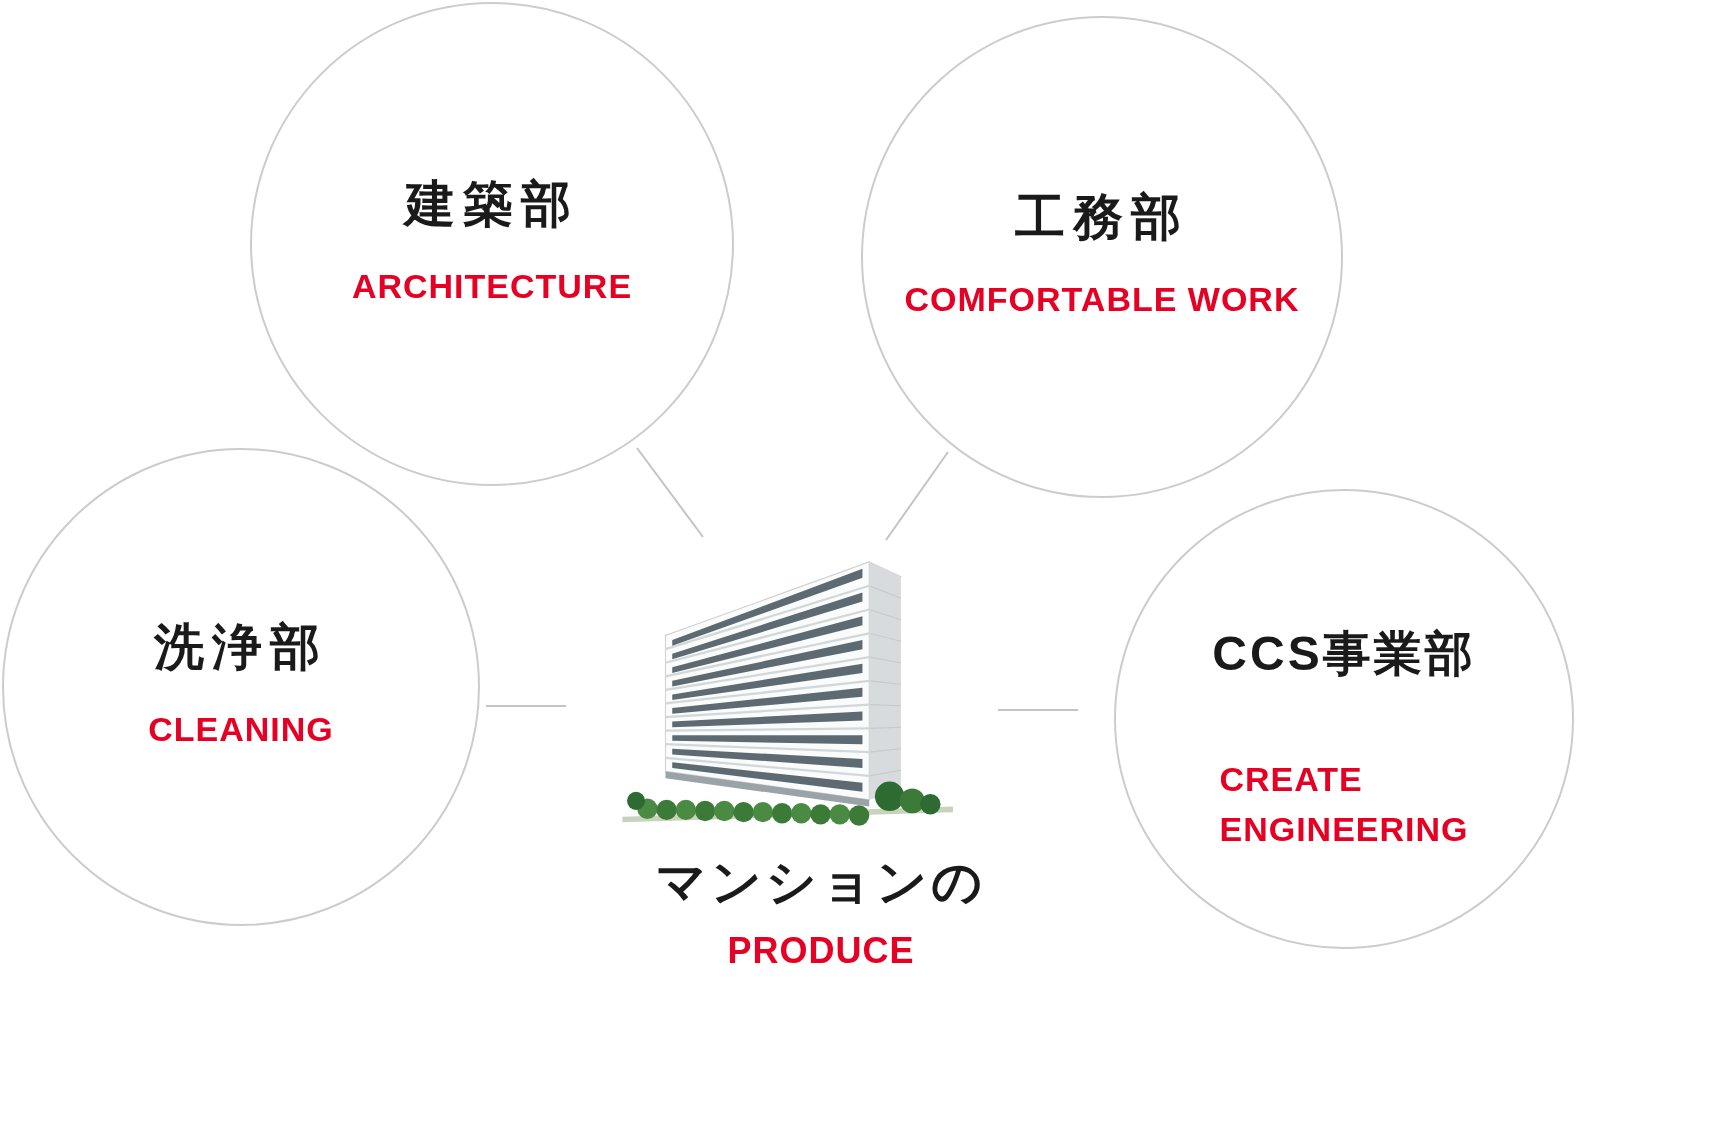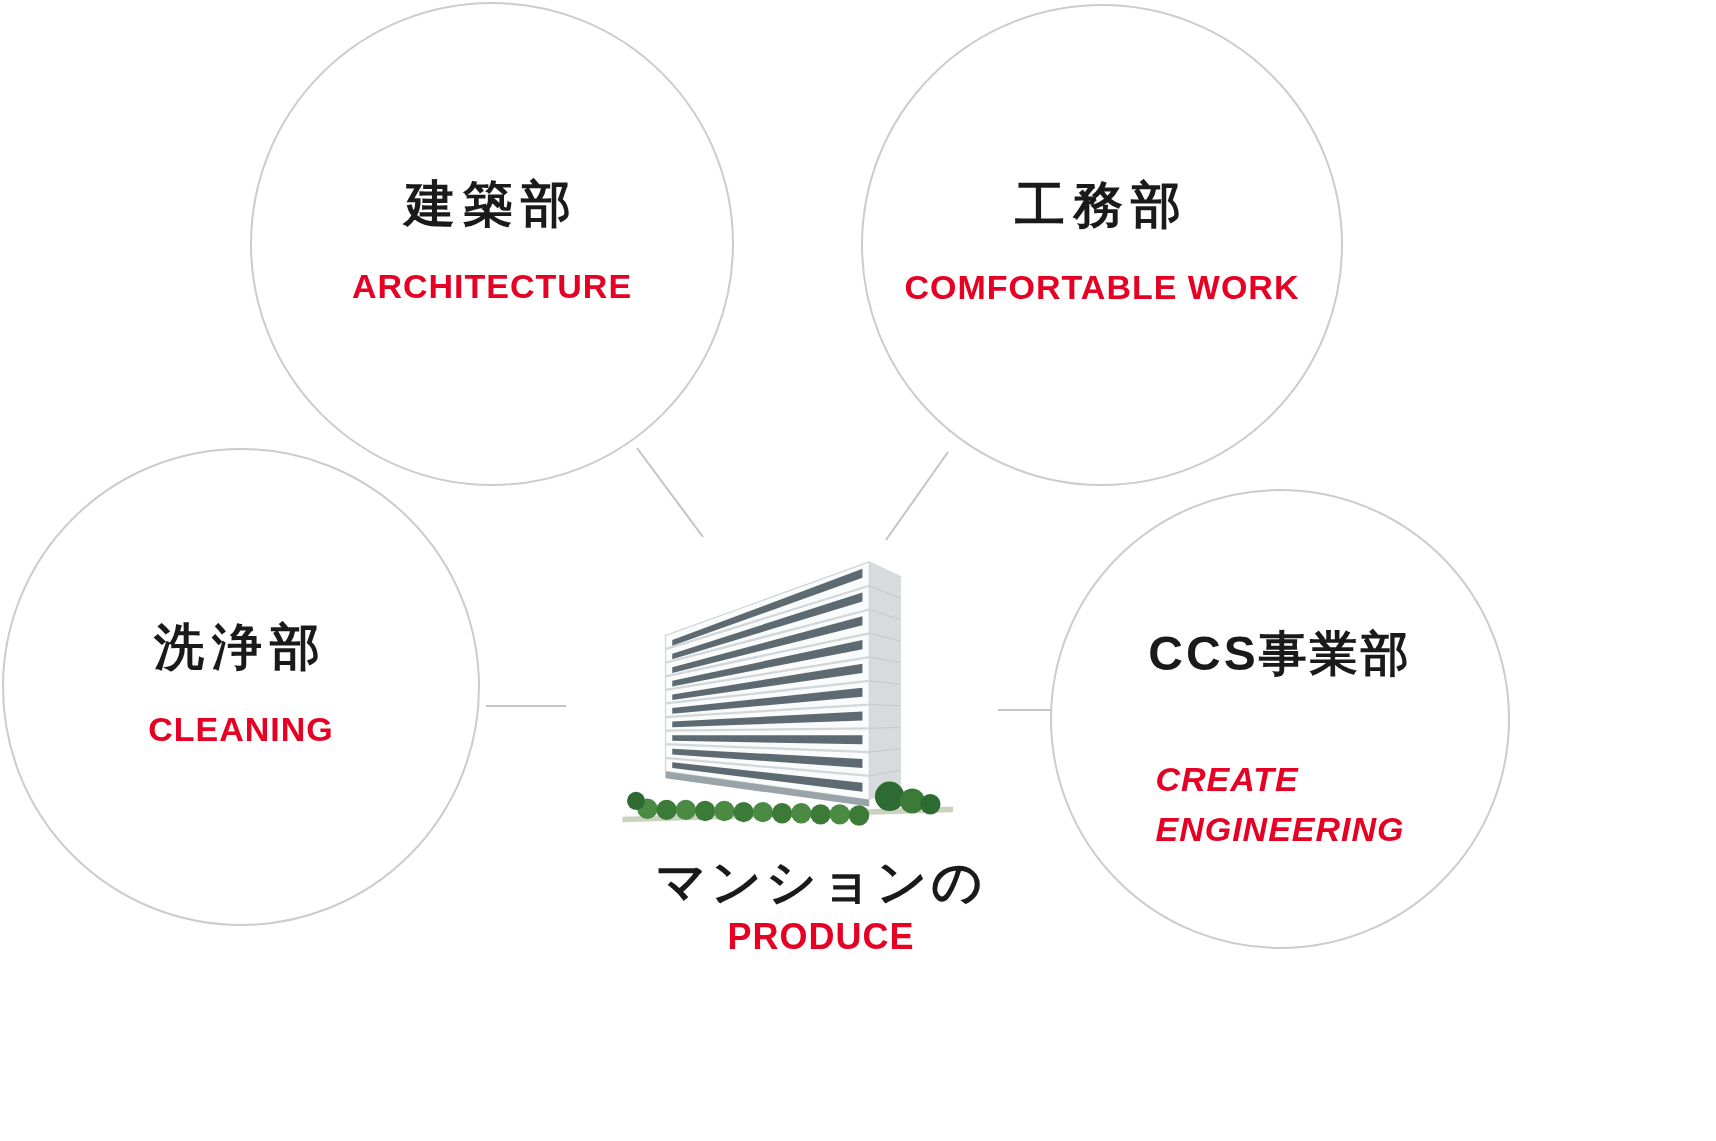--- a/index.html
+++ b/index.html
@@ -16,50 +16,50 @@
     border:2px solid #cccccc;
     border-radius:50%;
     box-sizing:border-box;
     background:#ffffff;
     display:flex; flex-direction:column;
     align-items:center; justify-content:center;
     text-align:left;
     z-index:1;
   }
   .c-architecture { left:250px; top:2px;   width:484px; height:484px; }
-  .c-engineering  { left:861px; top:4px;   width:482px; height:482px; }
+  .c-engineering  { left:861px; top:16px;   width:482px; height:482px; }
   .c-cleaning     { left:2px;   top:448px; width:478px; height:478px; }
-  .c-ccs          { left:1050px;top:489px; width:460px; height:460px; padding-top:44px;gap:48px; }
+  .c-ccs          { left:1114px;top:489px; width:460px; height:460px; padding-top:44px;gap:48px; }
 
   .jp-title {
     font-size:50px; font-weight:700; color:#1a1a1a;
     letter-spacing:8px; line-height:1.1; white-space:nowrap;
   }
   .jp-title.mixed { font-size:48px; letter-spacing:3px; }
   .en-sub {
     font-size:34px; font-weight:700; color:#e60023;
     letter-spacing:1px; margin-top:30px; line-height:1.45; white-space:nowrap;
   }
-  .en-sub.stacked { margin-top:26px; white-space:normal; line-height:50px;font-style:italic; }
+  .en-sub.stacked { margin-top:26px; white-space:normal; line-height:50px; }
 
   .building {
     position:absolute; left:620px; top:545px; z-index:1;
   }
   .center-text {
     position:absolute; left:821px; top:848px;
     transform:translateX(-50%);
     width:820px; text-align:center; z-index:1;
   }
   .center-jp {
     font-size:50px; font-weight:700; color:#1a1a1a;
     letter-spacing:4px; line-height:68px; white-space:nowrap;
   }
   .center-en {
     font-size:36px; font-weight:700; color:#e60023;
-    letter-spacing:1px; 
+    letter-spacing:1px; margin-top:14px;
   }
 </style>
 </head>
 <body>
 
 <div class="canvas">
 
   <svg class="connectors" width="1716" height="1141" viewBox="0 0 1716 1141">
     <line x1="637" y1="448" x2="703" y2="537" stroke="#c4c4c4" stroke-width="2"></line>
     <line x1="948" y1="452" x2="886" y2="540" stroke="#c4c4c4" stroke-width="2"></line>

